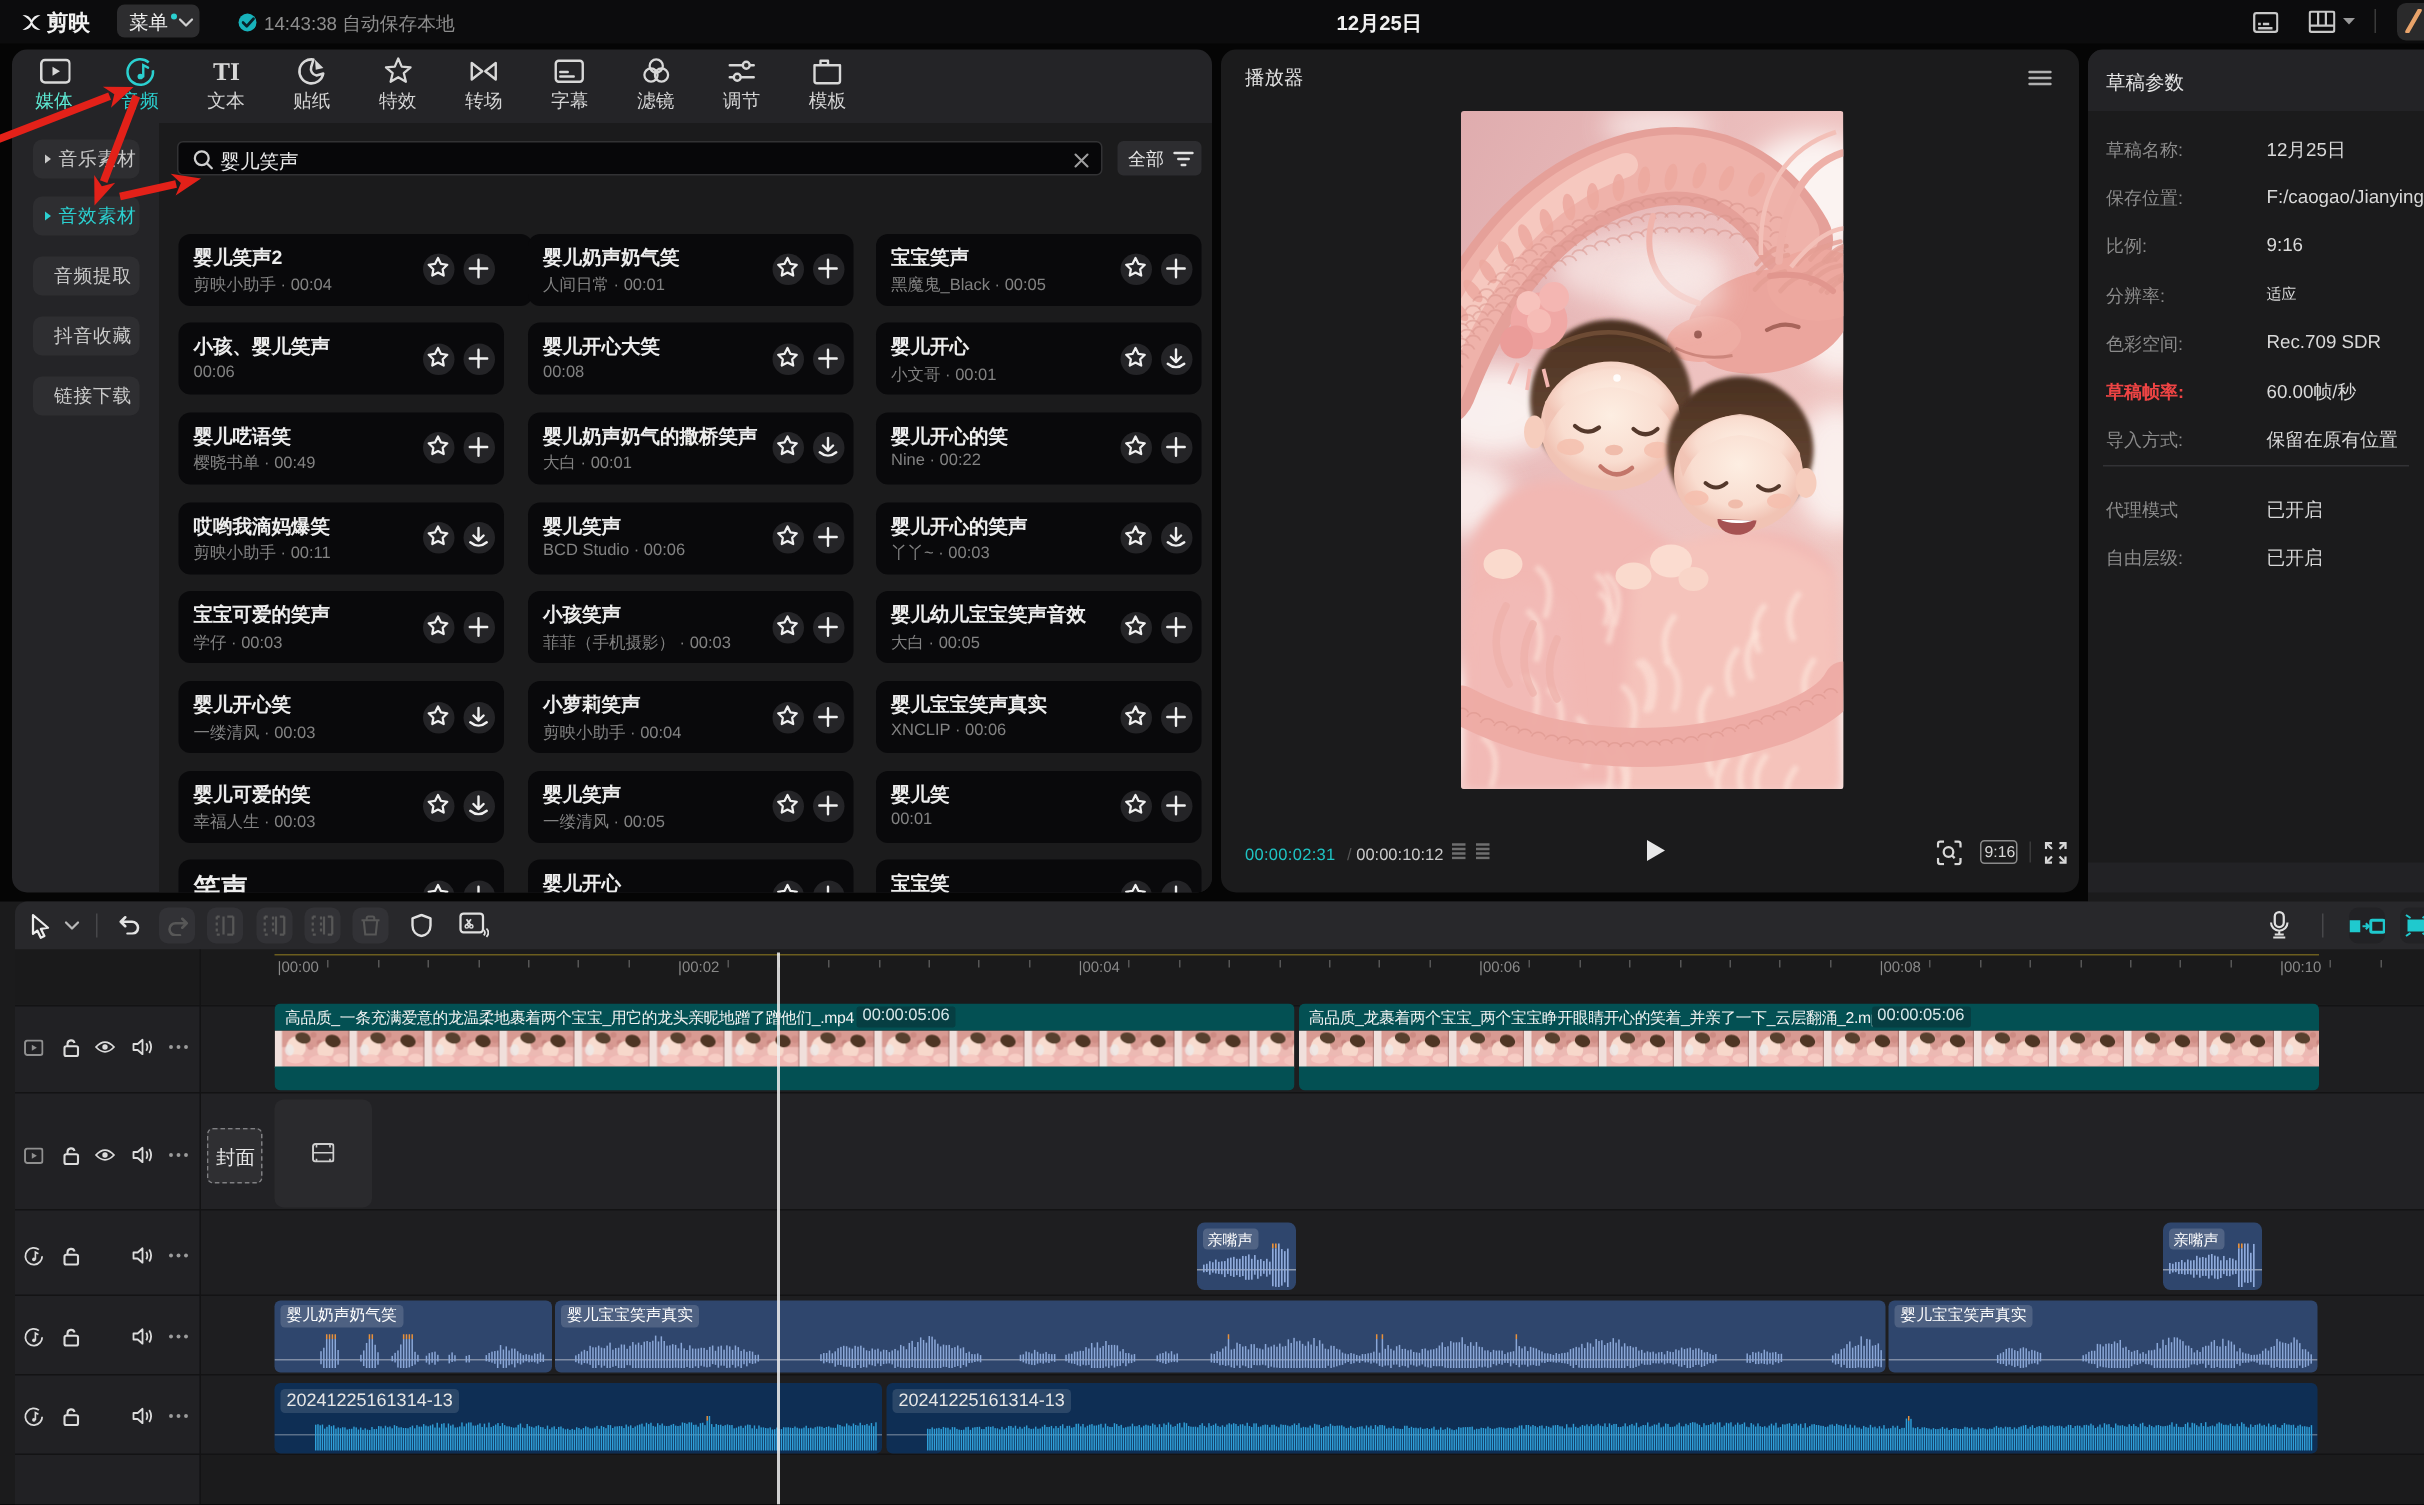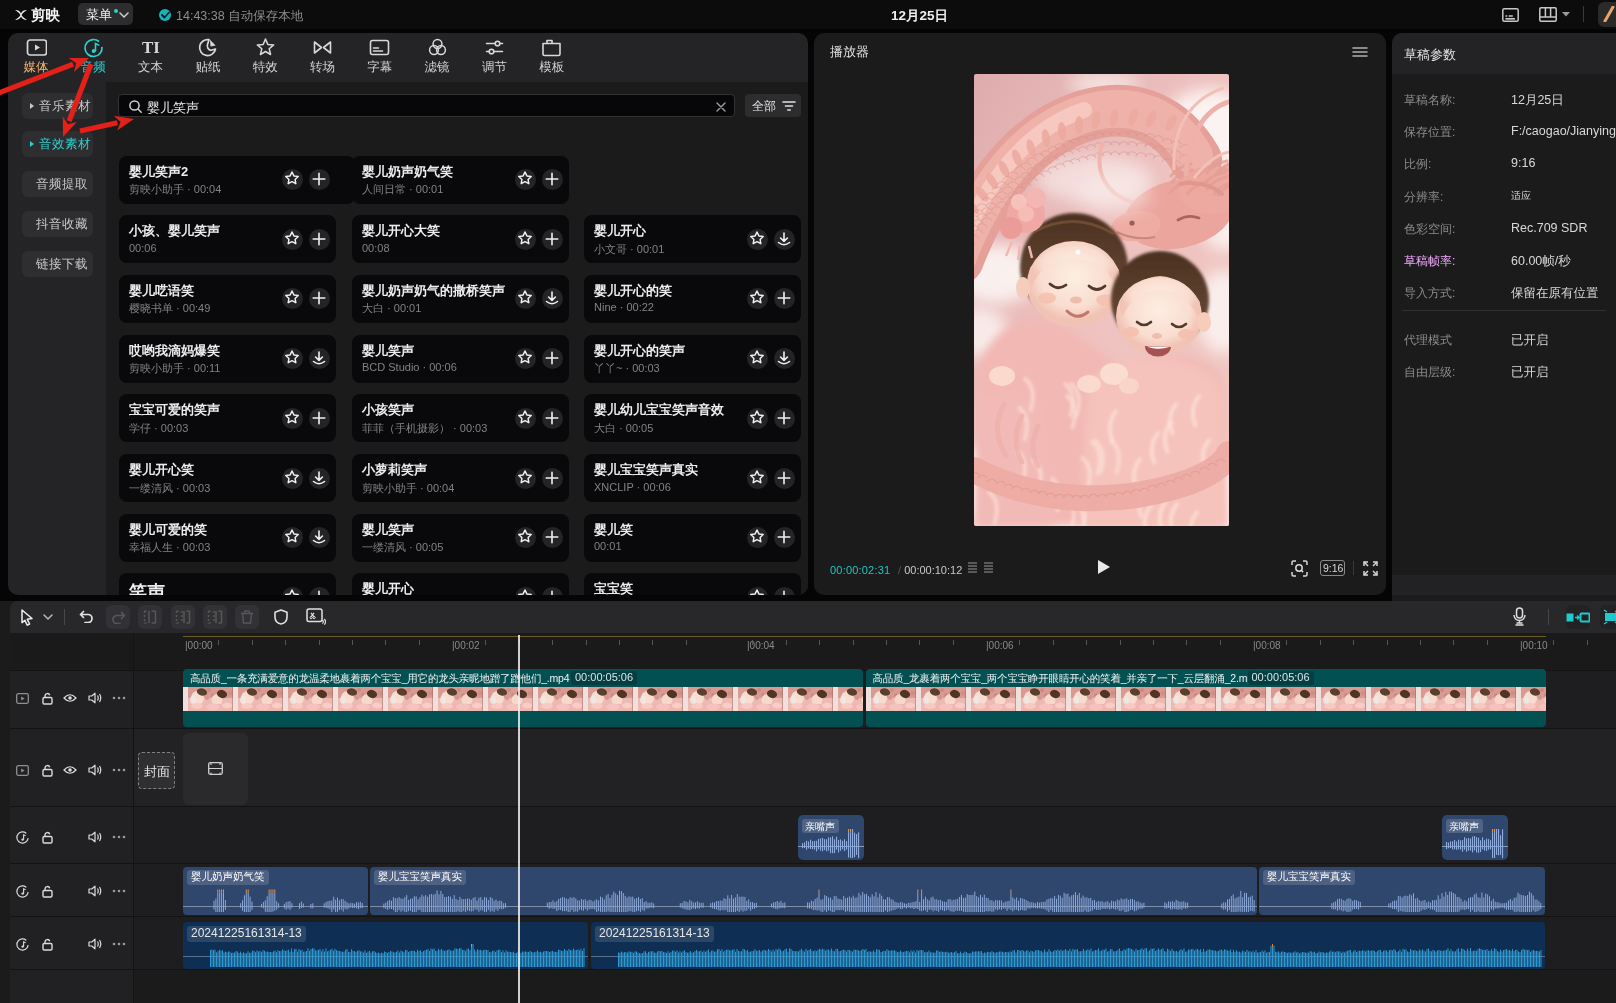--- a/index.html
+++ b/index.html
@@ -53,21 +53,21 @@
       </svg>
     </div>
     <div style="position:absolute;left:8px;top:33px;width:800px;height:562px;background:#242427;border-radius:10px;overflow:hidden;">
       <div style="position:absolute;left:98px;top:49px;width:702px;height:513px;background:#1b1b1c;"></div>
       <div style="position:absolute;left:17.5px;top:4px;width:21px;height:21px;">
         <svg width="21" height="21" viewBox="0 0 21 21" style="">
           <rect x="1.5" y="3" width="19" height="15" rx="2.5" fill="none" stroke="#d8d8d8" stroke-width="1.7"></rect>
           <path d="M9 7.5 L14 10.5 L9 13.5 Z" fill="#d8d8d8"></path>
         </svg>
       </div>
-      <div style="position:absolute;left:15.0px;top:26px;width:26px;height:14px;font-size:12.5px;color:#fdba74;text-align:center;">媒体</div>
+      <div style="position:absolute;left:15.0px;top:26px;width:26px;height:14px;font-size:12.5px;color:#5eead4;text-align:center;">媒体</div>
       <div style="position:absolute;left:74.8px;top:4px;width:21px;height:21px;">
         <svg width="21" height="21" viewBox="0 0 21 21" style="">
           <circle cx="10.5" cy="11" r="8.5" fill="none" stroke="#2bd0d0" stroke-width="1.7" stroke-dasharray="40 6" transform="rotate(40 10.5 11)"></circle>
           <path d="M12.5 14 V6.5 l3.2 1.6" fill="none" stroke="#2bd0d0" stroke-width="1.6" stroke-linecap="round"></path>
           <circle cx="10.6" cy="14" r="1.9" fill="#2bd0d0"></circle>
         </svg>
       </div>
       <div style="position:absolute;left:72.3px;top:26px;width:26px;height:14px;font-size:12.5px;color:#2bd0d0;text-align:center;">音频</div>
       <div style="position:absolute;left:132.1px;top:4px;width:21px;height:21px;">
         <svg width="21" height="21" viewBox="0 0 21 21" style="">
@@ -171,20 +171,34 @@
         </div>
         <div style="position:absolute;left:190px;top:13.5px;width:21px;height:21px;background:#242427;border-radius:11px;">
           <svg width="20" height="20" viewBox="0 0 20 20" style="">
             <path d="M10 4.2 V15.8 M4.2 10 H15.8" stroke="#f0f0f0" stroke-width="1.6" style="stroke-linecap:round;stroke-linejoin:round"></path>
           </svg>
         </div>
       </div>
       <div style="position:absolute;left:344px;top:122.5px;width:217px;height:48px;background:#09090b;border-radius:8px;">
         <span style="position:absolute;left:10px;top:7px;font-size:13px;color:#ededed;font-weight:700;">婴儿奶声奶气笑</span>
         <span style="position:absolute;left:10px;top:26.5px;font-size:11px;color:#828282;">人间日常 · 00:01</span>
+        <div style="position:absolute;left:163px;top:13.5px;width:21px;height:21px;background:#242427;border-radius:11px;">
+          <svg width="20" height="20" viewBox="0 0 20 20" style="">
+            <path d="M10 3 l1.9 3.9 4.3.6 -3.1 3 .7 4.2 -3.8 -2 -3.8 2 .7 -4.2 -3.1 -3 4.3 -.6 z" fill="none" stroke="#f0f0f0" stroke-width="1.5" style="stroke-linecap:round;stroke-linejoin:round"></path>
+          </svg>
+        </div>
+        <div style="position:absolute;left:190px;top:13.5px;width:21px;height:21px;background:#242427;border-radius:11px;">
+          <svg width="20" height="20" viewBox="0 0 20 20" style="">
+            <path d="M10 4.2 V15.8 M4.2 10 H15.8" stroke="#f0f0f0" stroke-width="1.6" style="stroke-linecap:round;stroke-linejoin:round"></path>
+          </svg>
+        </div>
+      </div>
+      <div style="position:absolute;left:576px;top:122.5px;width:217px;height:48px;background:#09090b;border-radius:8px;">
+        <span style="position:absolute;left:10px;top:7px;font-size:13px;color:#ededed;font-weight:700;">宝宝笑声</span>
+        <span style="position:absolute;left:10px;top:26.5px;font-size:11px;color:#828282;">黑魔鬼_Black · 00:05</span>
         <div style="position:absolute;left:163px;top:13.5px;width:21px;height:21px;background:#242427;border-radius:11px;">
           <svg width="20" height="20" viewBox="0 0 20 20" style="">
             <path d="M10 3 l1.9 3.9 4.3.6 -3.1 3 .7 4.2 -3.8 -2 -3.8 2 .7 -4.2 -3.1 -3 4.3 -.6 z" fill="none" stroke="#f0f0f0" stroke-width="1.5" style="stroke-linecap:round;stroke-linejoin:round"></path>
           </svg>
         </div>
         <div style="position:absolute;left:190px;top:13.5px;width:21px;height:21px;background:#242427;border-radius:11px;">
           <svg width="20" height="20" viewBox="0 0 20 20" style="">
             <path d="M10 4.2 V15.8 M4.2 10 H15.8" stroke="#f0f0f0" stroke-width="1.6" style="stroke-linecap:round;stroke-linejoin:round"></path>
           </svg>
         </div>
@@ -826,21 +840,21 @@
       <div style="position:absolute;left:12px;top:59px;font-size:12px;color:#8b8b8b;font-weight:400;white-space:nowrap;">草稿名称:</div>
       <div style="position:absolute;left:119px;top:59px;font-size:12.5px;color:#d9d9d9;font-weight:400;white-space:nowrap;">12月25日</div>
       <div style="position:absolute;left:12px;top:91.2px;font-size:12px;color:#8b8b8b;font-weight:400;white-space:nowrap;">保存位置:</div>
       <div style="position:absolute;left:119px;top:91.2px;font-size:12.5px;color:#d9d9d9;font-weight:400;white-space:nowrap;">F:/caogao/Jianying</div>
       <div style="position:absolute;left:12px;top:123.4px;font-size:12px;color:#8b8b8b;font-weight:400;white-space:nowrap;">比例:</div>
       <div style="position:absolute;left:119px;top:123.4px;font-size:12.5px;color:#d9d9d9;font-weight:400;white-space:nowrap;">9:16</div>
       <div style="position:absolute;left:12px;top:155.60000000000002px;font-size:12px;color:#8b8b8b;font-weight:400;white-space:nowrap;">分辨率:</div>
       <div style="position:absolute;left:119px;top:155.60000000000002px;font-size:10px;color:#d9d9d9;font-weight:400;white-space:nowrap;">适应</div>
       <div style="position:absolute;left:12px;top:187.8px;font-size:12px;color:#8b8b8b;font-weight:400;white-space:nowrap;">色彩空间:</div>
       <div style="position:absolute;left:119px;top:187.8px;font-size:12.5px;color:#d9d9d9;font-weight:400;white-space:nowrap;">Rec.709 SDR</div>
-      <div style="position:absolute;left:12px;top:220.0px;font-size:12px;color:#f0abfc;font-weight:400;white-space:nowrap;">草稿帧率:</div>
+      <div style="position:absolute;left:12px;top:220.0px;font-size:12px;color:#ef4444;font-weight:700;white-space:nowrap;">草稿帧率:</div>
       <div style="position:absolute;left:119px;top:220.0px;font-size:12.5px;color:#d9d9d9;font-weight:400;white-space:nowrap;">60.00帧/秒</div>
       <div style="position:absolute;left:12px;top:252.2px;font-size:12px;color:#8b8b8b;font-weight:400;white-space:nowrap;">导入方式:</div>
       <div style="position:absolute;left:119px;top:252.2px;font-size:12.5px;color:#d9d9d9;font-weight:400;white-space:nowrap;">保留在原有位置</div>
       <div style="position:absolute;left:10px;top:277px;width:204px;height:1px;background:#323235;"></div>
       <div style="position:absolute;left:12px;top:299px;font-size:12px;color:#8b8b8b;font-weight:400;white-space:nowrap;">代理模式</div>
       <div style="position:absolute;left:119px;top:299px;font-size:12.5px;color:#d9d9d9;font-weight:400;white-space:nowrap;">已开启</div>
       <div style="position:absolute;left:12px;top:331px;font-size:12px;color:#8b8b8b;font-weight:400;white-space:nowrap;">自由层级:</div>
       <div style="position:absolute;left:119px;top:331px;font-size:12.5px;color:#d9d9d9;font-weight:400;white-space:nowrap;">已开启</div>
       <div style="position:absolute;left:0px;top:542px;width:224px;height:20px;background:#222225;"></div>
     </div>
@@ -949,21 +963,21 @@
       <span style="position:absolute;left:385px;top:39px;width:1px;height:5px;background:#565656;"></span>
       <span style="position:absolute;left:419px;top:39px;width:1px;height:5px;background:#565656;"></span>
       <span style="position:absolute;left:452px;top:39px;font-size:10px;color:#8a8a8a;">|00:02</span>
       <span style="position:absolute;left:485px;top:39px;width:1px;height:5px;background:#565656;"></span>
       <span style="position:absolute;left:519px;top:39px;width:1px;height:5px;background:#565656;"></span>
       <span style="position:absolute;left:552px;top:39px;width:1px;height:5px;background:#565656;"></span>
       <span style="position:absolute;left:586px;top:39px;width:1px;height:5px;background:#565656;"></span>
       <span style="position:absolute;left:619px;top:39px;width:1px;height:5px;background:#565656;"></span>
       <span style="position:absolute;left:652px;top:39px;width:1px;height:5px;background:#565656;"></span>
       <span style="position:absolute;left:686px;top:39px;width:1px;height:5px;background:#565656;"></span>
-      <span style="position:absolute;left:747px;top:39px;font-size:10px;color:#8a8a8a;">|00:04</span>
+      <span style="position:absolute;left:719px;top:39px;font-size:10px;color:#8a8a8a;">|00:04</span>
       <span style="position:absolute;left:752px;top:39px;width:1px;height:5px;background:#565656;"></span>
       <span style="position:absolute;left:786px;top:39px;width:1px;height:5px;background:#565656;"></span>
       <span style="position:absolute;left:819px;top:39px;width:1px;height:5px;background:#565656;"></span>
       <span style="position:absolute;left:853px;top:39px;width:1px;height:5px;background:#565656;"></span>
       <span style="position:absolute;left:886px;top:39px;width:1px;height:5px;background:#565656;"></span>
       <span style="position:absolute;left:919px;top:39px;width:1px;height:5px;background:#565656;"></span>
       <span style="position:absolute;left:953px;top:39px;width:1px;height:5px;background:#565656;"></span>
       <span style="position:absolute;left:986px;top:39px;font-size:10px;color:#8a8a8a;">|00:06</span>
       <span style="position:absolute;left:1019px;top:39px;width:1px;height:5px;background:#565656;"></span>
       <span style="position:absolute;left:1053px;top:39px;width:1px;height:5px;background:#565656;"></span>

